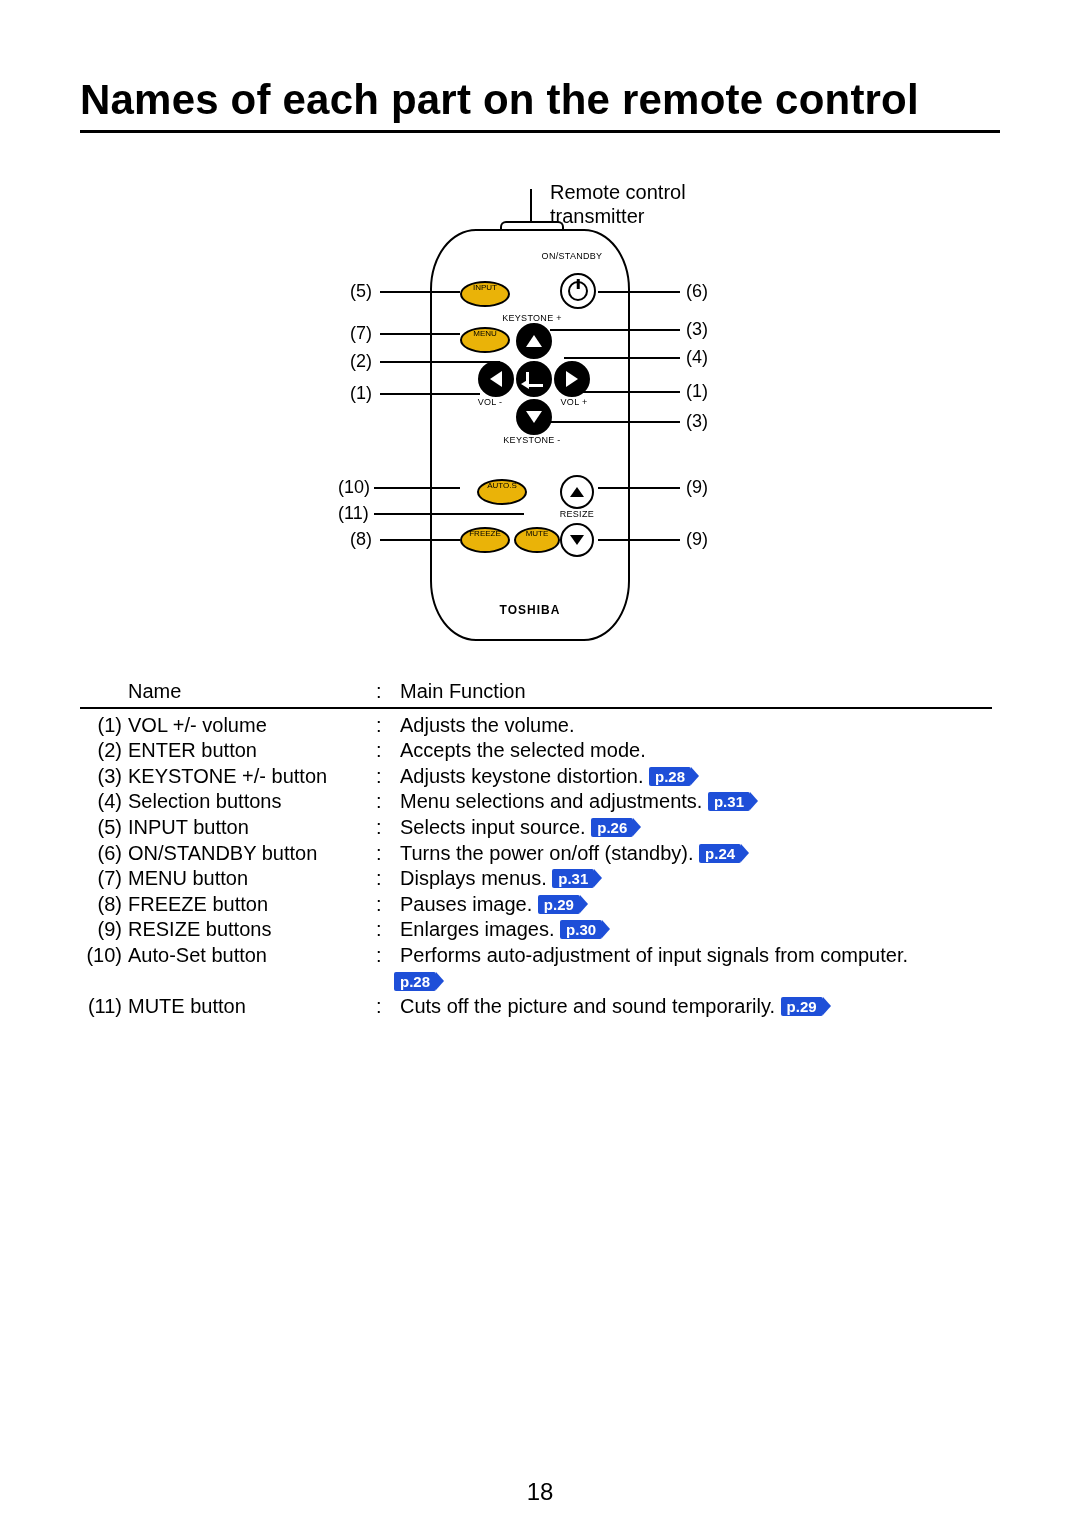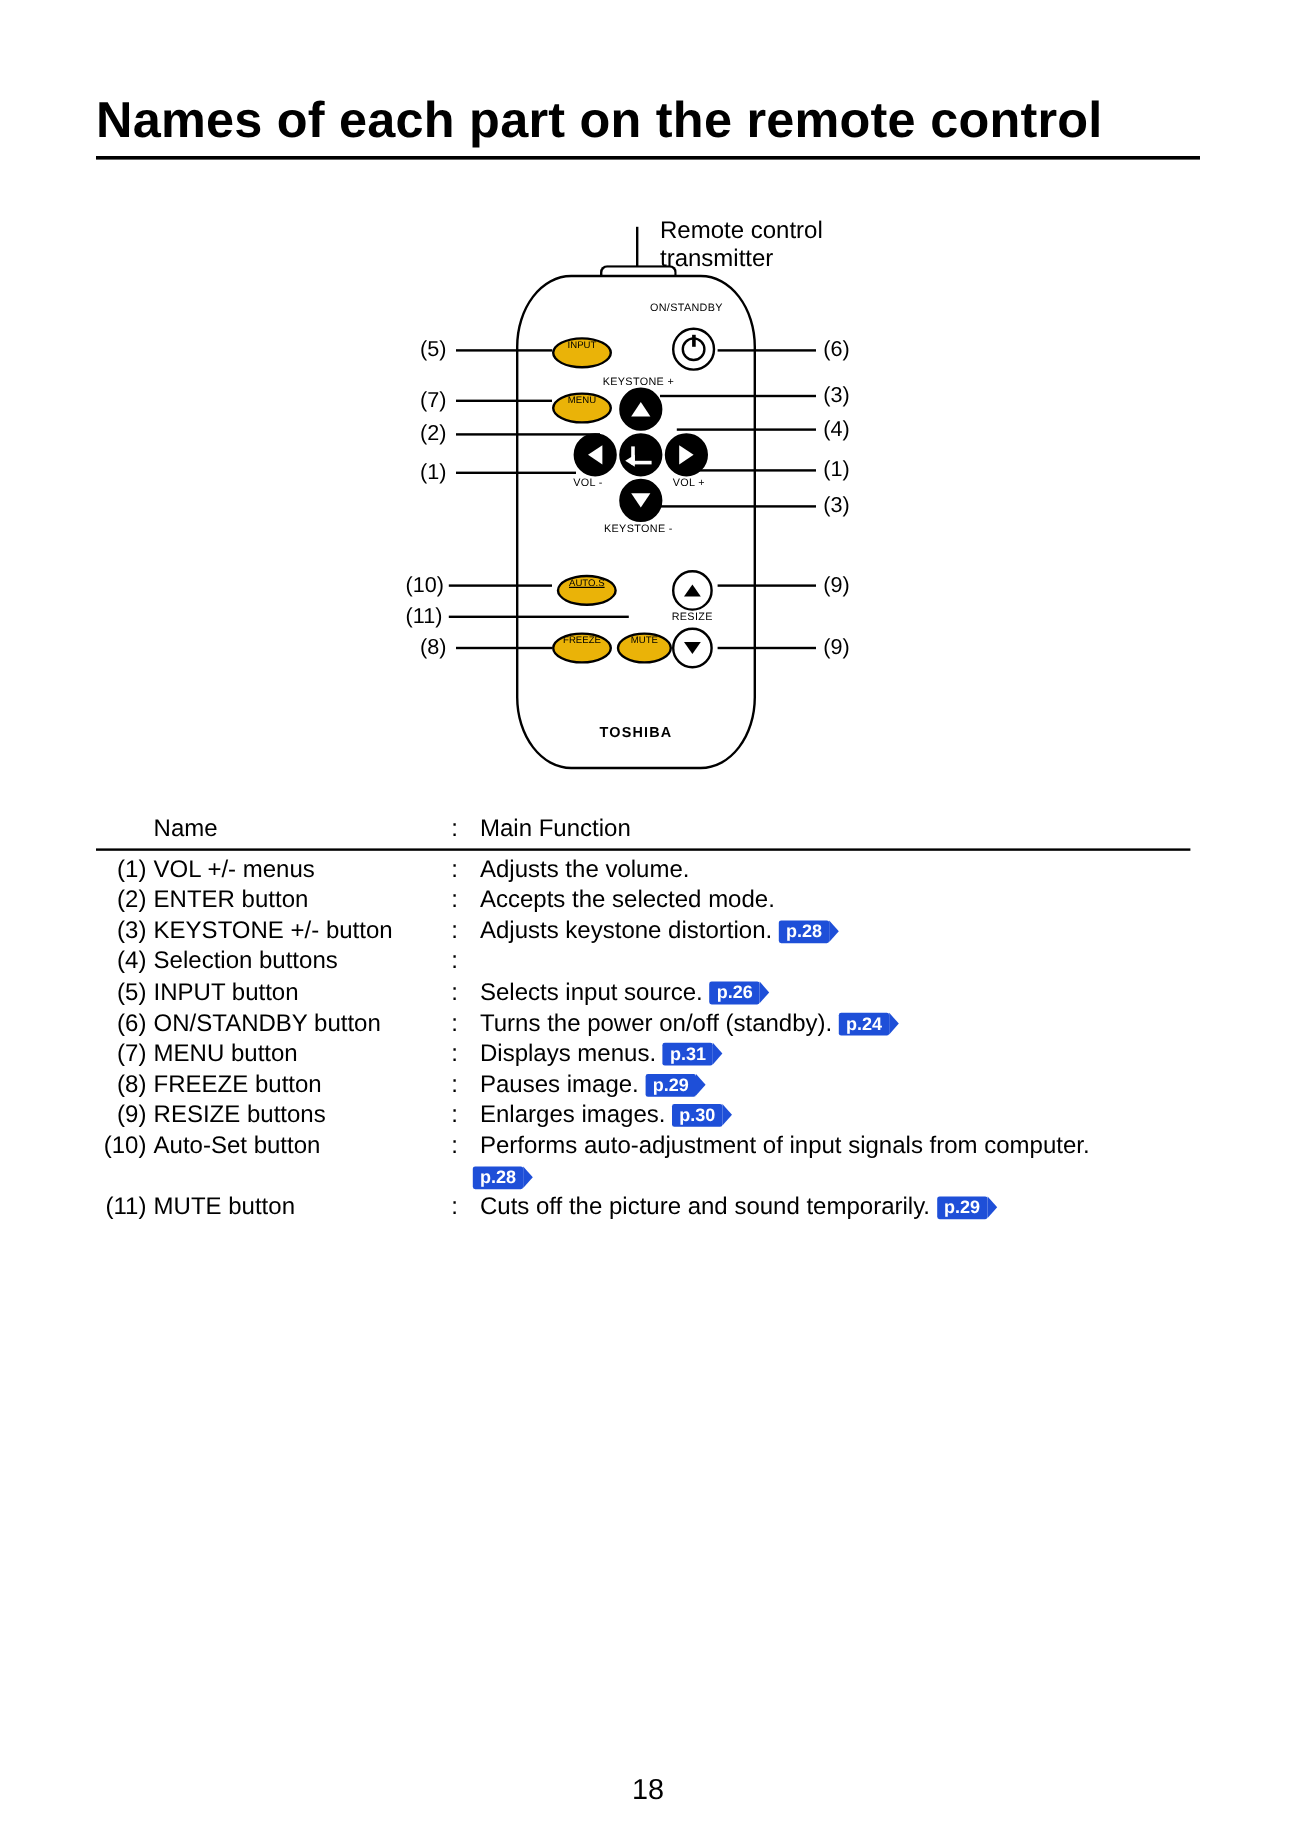--- a/index.html
+++ b/index.html
@@ -274,21 +274,21 @@
         <span class="tri tri-right"></span>
       </div>
       <div class="btn-circle btn-black" style="left:84px; top:168px; width:32px; height:32px;">
         <span class="tri tri-down"></span>
       </div>
 
       <span class="rc-label" style="left:58px; top:166px; width:40px;">VOL -</span>
       <span class="rc-label" style="left:142px; top:166px; width:40px;">VOL +</span>
       <span class="rc-label" style="left:100px; top:204px;">KEYSTONE -</span>
 
-      <div class="btn-oval" style="left:32px; top:248px; width:46px; height:22px;text-decoration:underline;">
+      <div class="btn-oval" style="left:45px; top:248px; width:46px; height:22px;">
         <span>AUTO.S</span>
       </div>
 
       <div class="btn-circle" style="left:128px; top:244px; width:30px; height:30px;">
         <span class="tri tri-up-blk"></span>
       </div>
       <span class="rc-label" style="left:142px; top:278px; width:40px; text-align:right;">RESIZE</span>
 
       <div class="btn-oval" style="left:28px; top:296px; width:46px; height:22px;">
         <span>FREEZE</span>
@@ -340,40 +340,41 @@
     <div class="hdr-row">
       <div class="col-idx"></div>
       <div class="col-name">Name</div>
       <div class="col-sep">:</div>
       <div class="col-func">Main Function</div>
     </div>
     <hr class="hdr-rule">
     <div id="rows-mount">
         <div class="row">
           <div class="col-idx">(1)</div>
-          <div class="col-name">VOL +/- menus</div>
+          <div class="col-name">VOL +/- volume</div>
           <div class="col-sep">:</div>
           <div class="col-func">Adjusts the volume. </div>
         </div>
         <div class="row">
           <div class="col-idx">(2)</div>
           <div class="col-name">ENTER button</div>
           <div class="col-sep">:</div>
           <div class="col-func">Accepts the selected mode. </div>
         </div>
         <div class="row">
           <div class="col-idx">(3)</div>
           <div class="col-name">KEYSTONE +/- button</div>
           <div class="col-sep">:</div>
           <div class="col-func">Adjusts keystone distortion. <span class="page-ref">p.28</span></div>
         </div>
         <div class="row">
           <div class="col-idx">(4)</div>
           <div class="col-name">Selection buttons</div>
           <div class="col-sep">:</div>
+          <div class="col-func">Menu selections and adjustments. <span class="page-ref">p.31</span></div>
         </div>
         <div class="row">
           <div class="col-idx">(5)</div>
           <div class="col-name">INPUT button</div>
           <div class="col-sep">:</div>
           <div class="col-func">Selects input source. <span class="page-ref">p.26</span></div>
         </div>
         <div class="row">
           <div class="col-idx">(6)</div>
           <div class="col-name">ON/STANDBY button</div>

